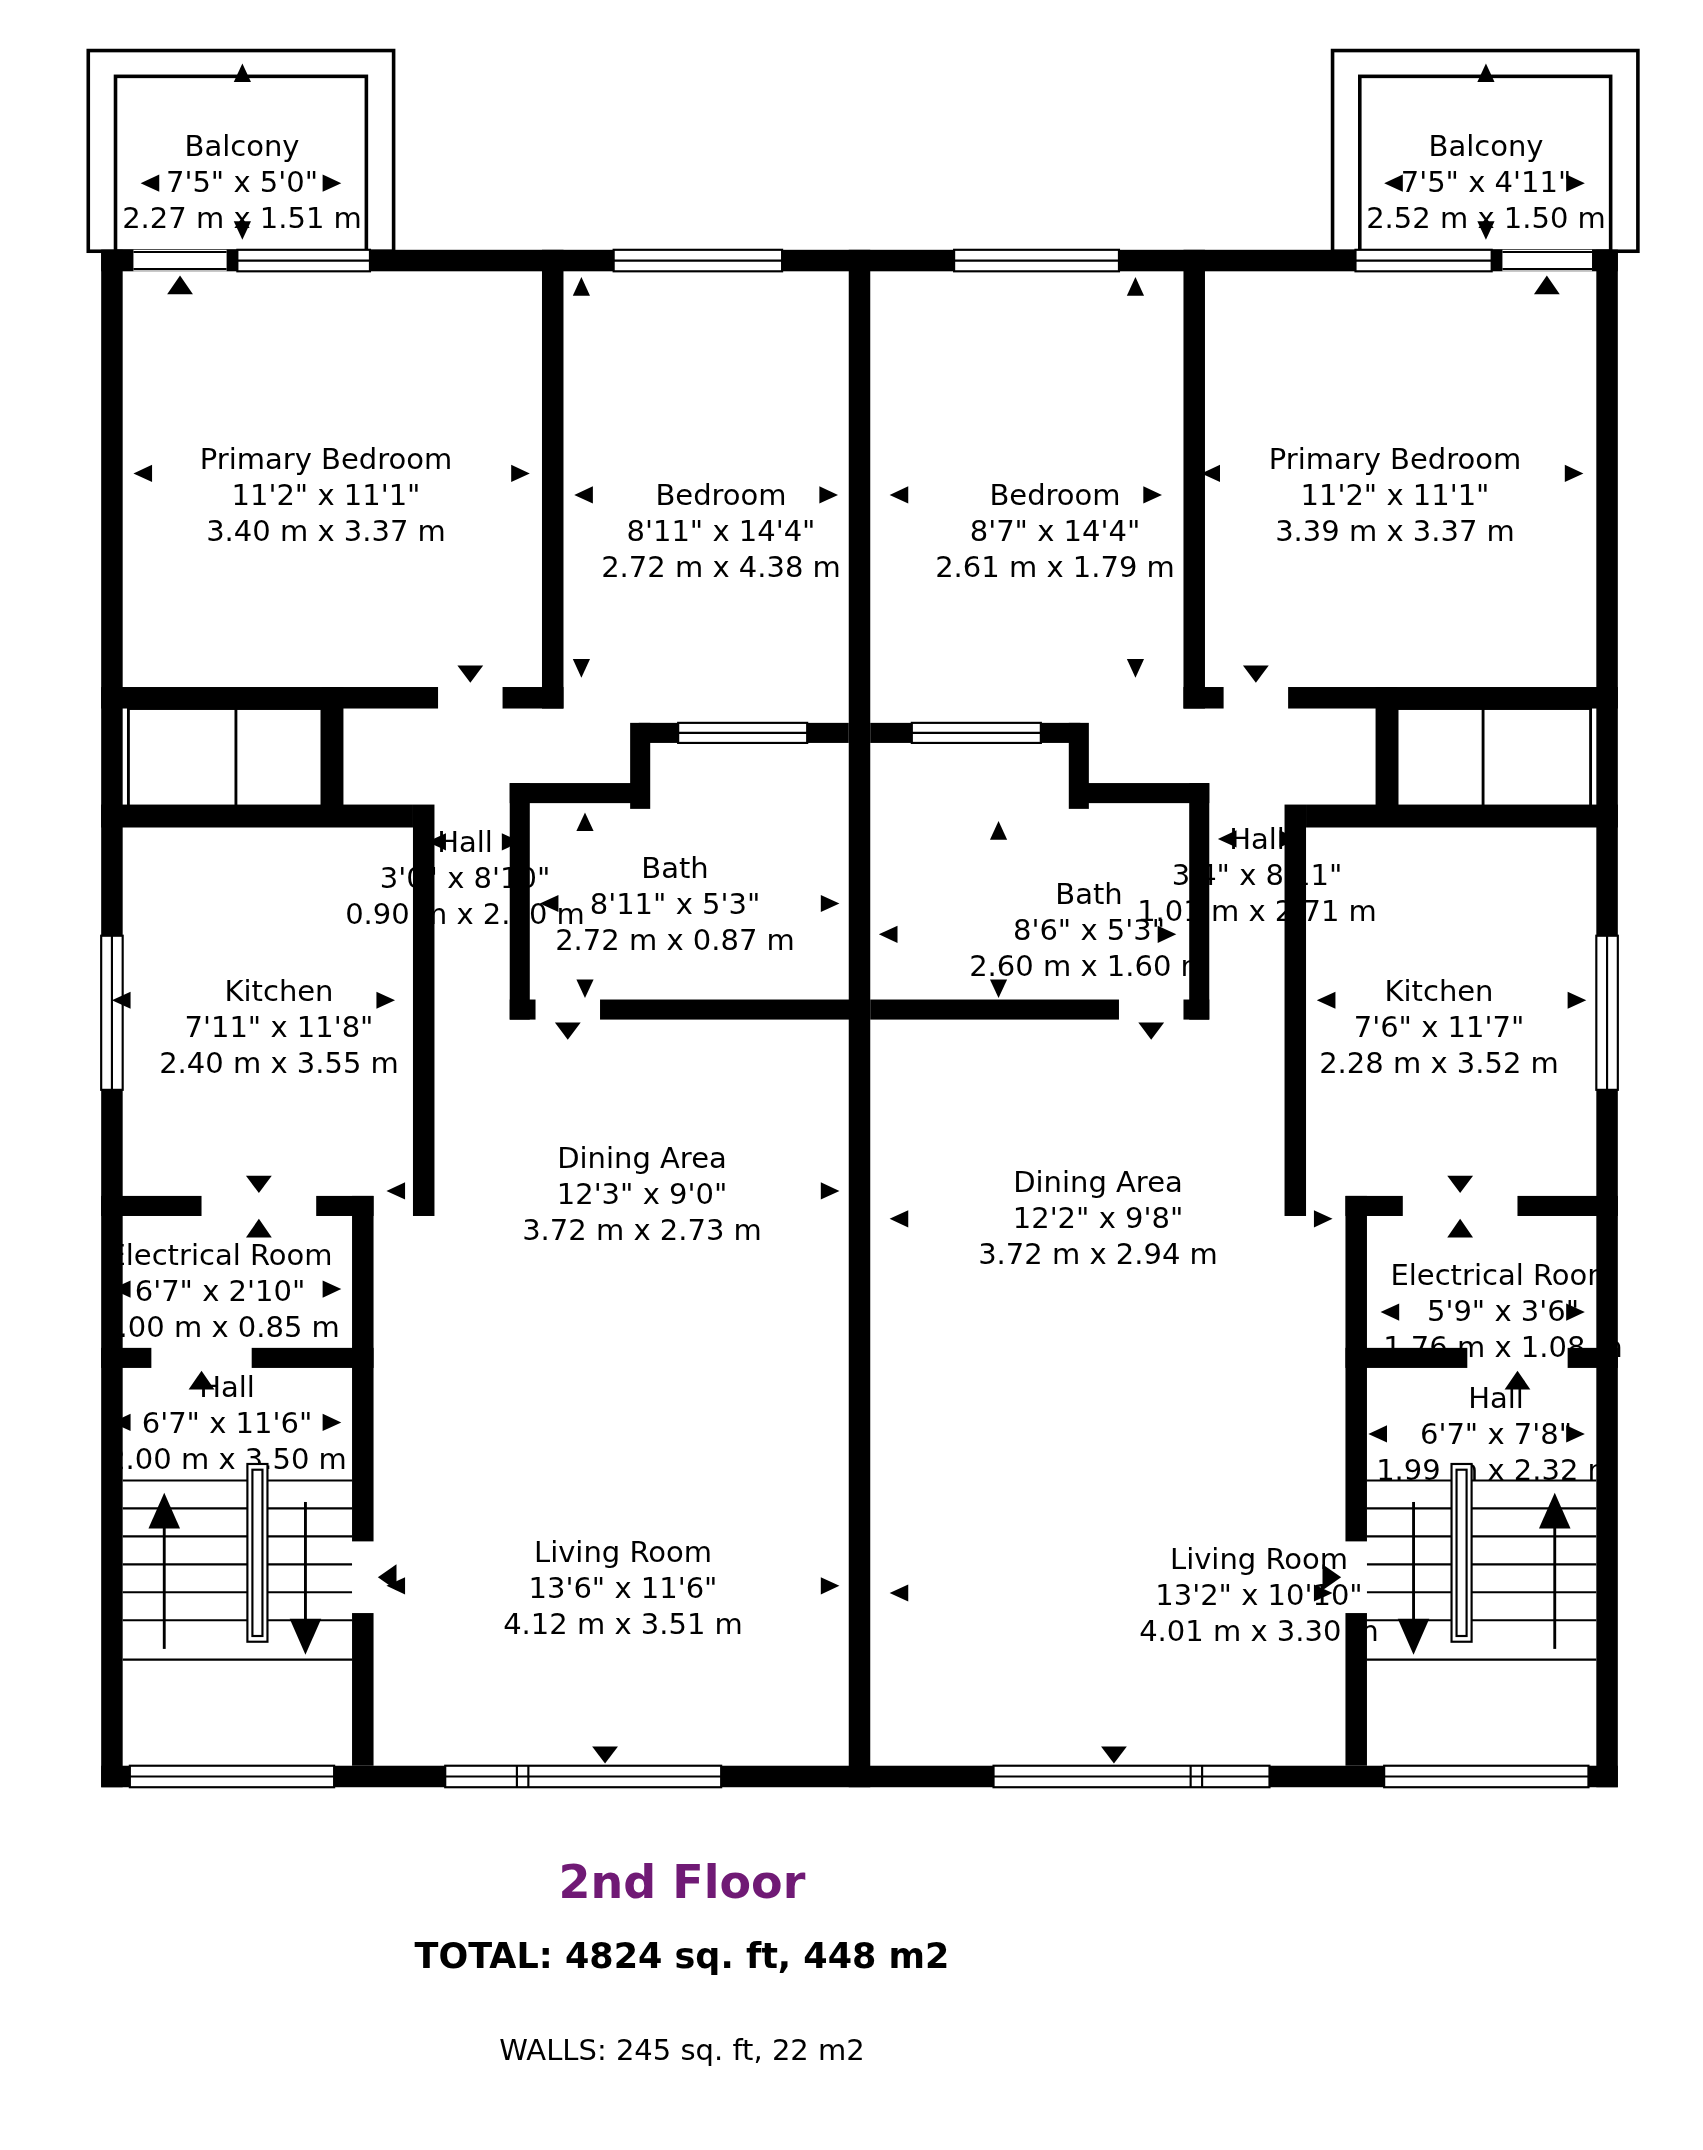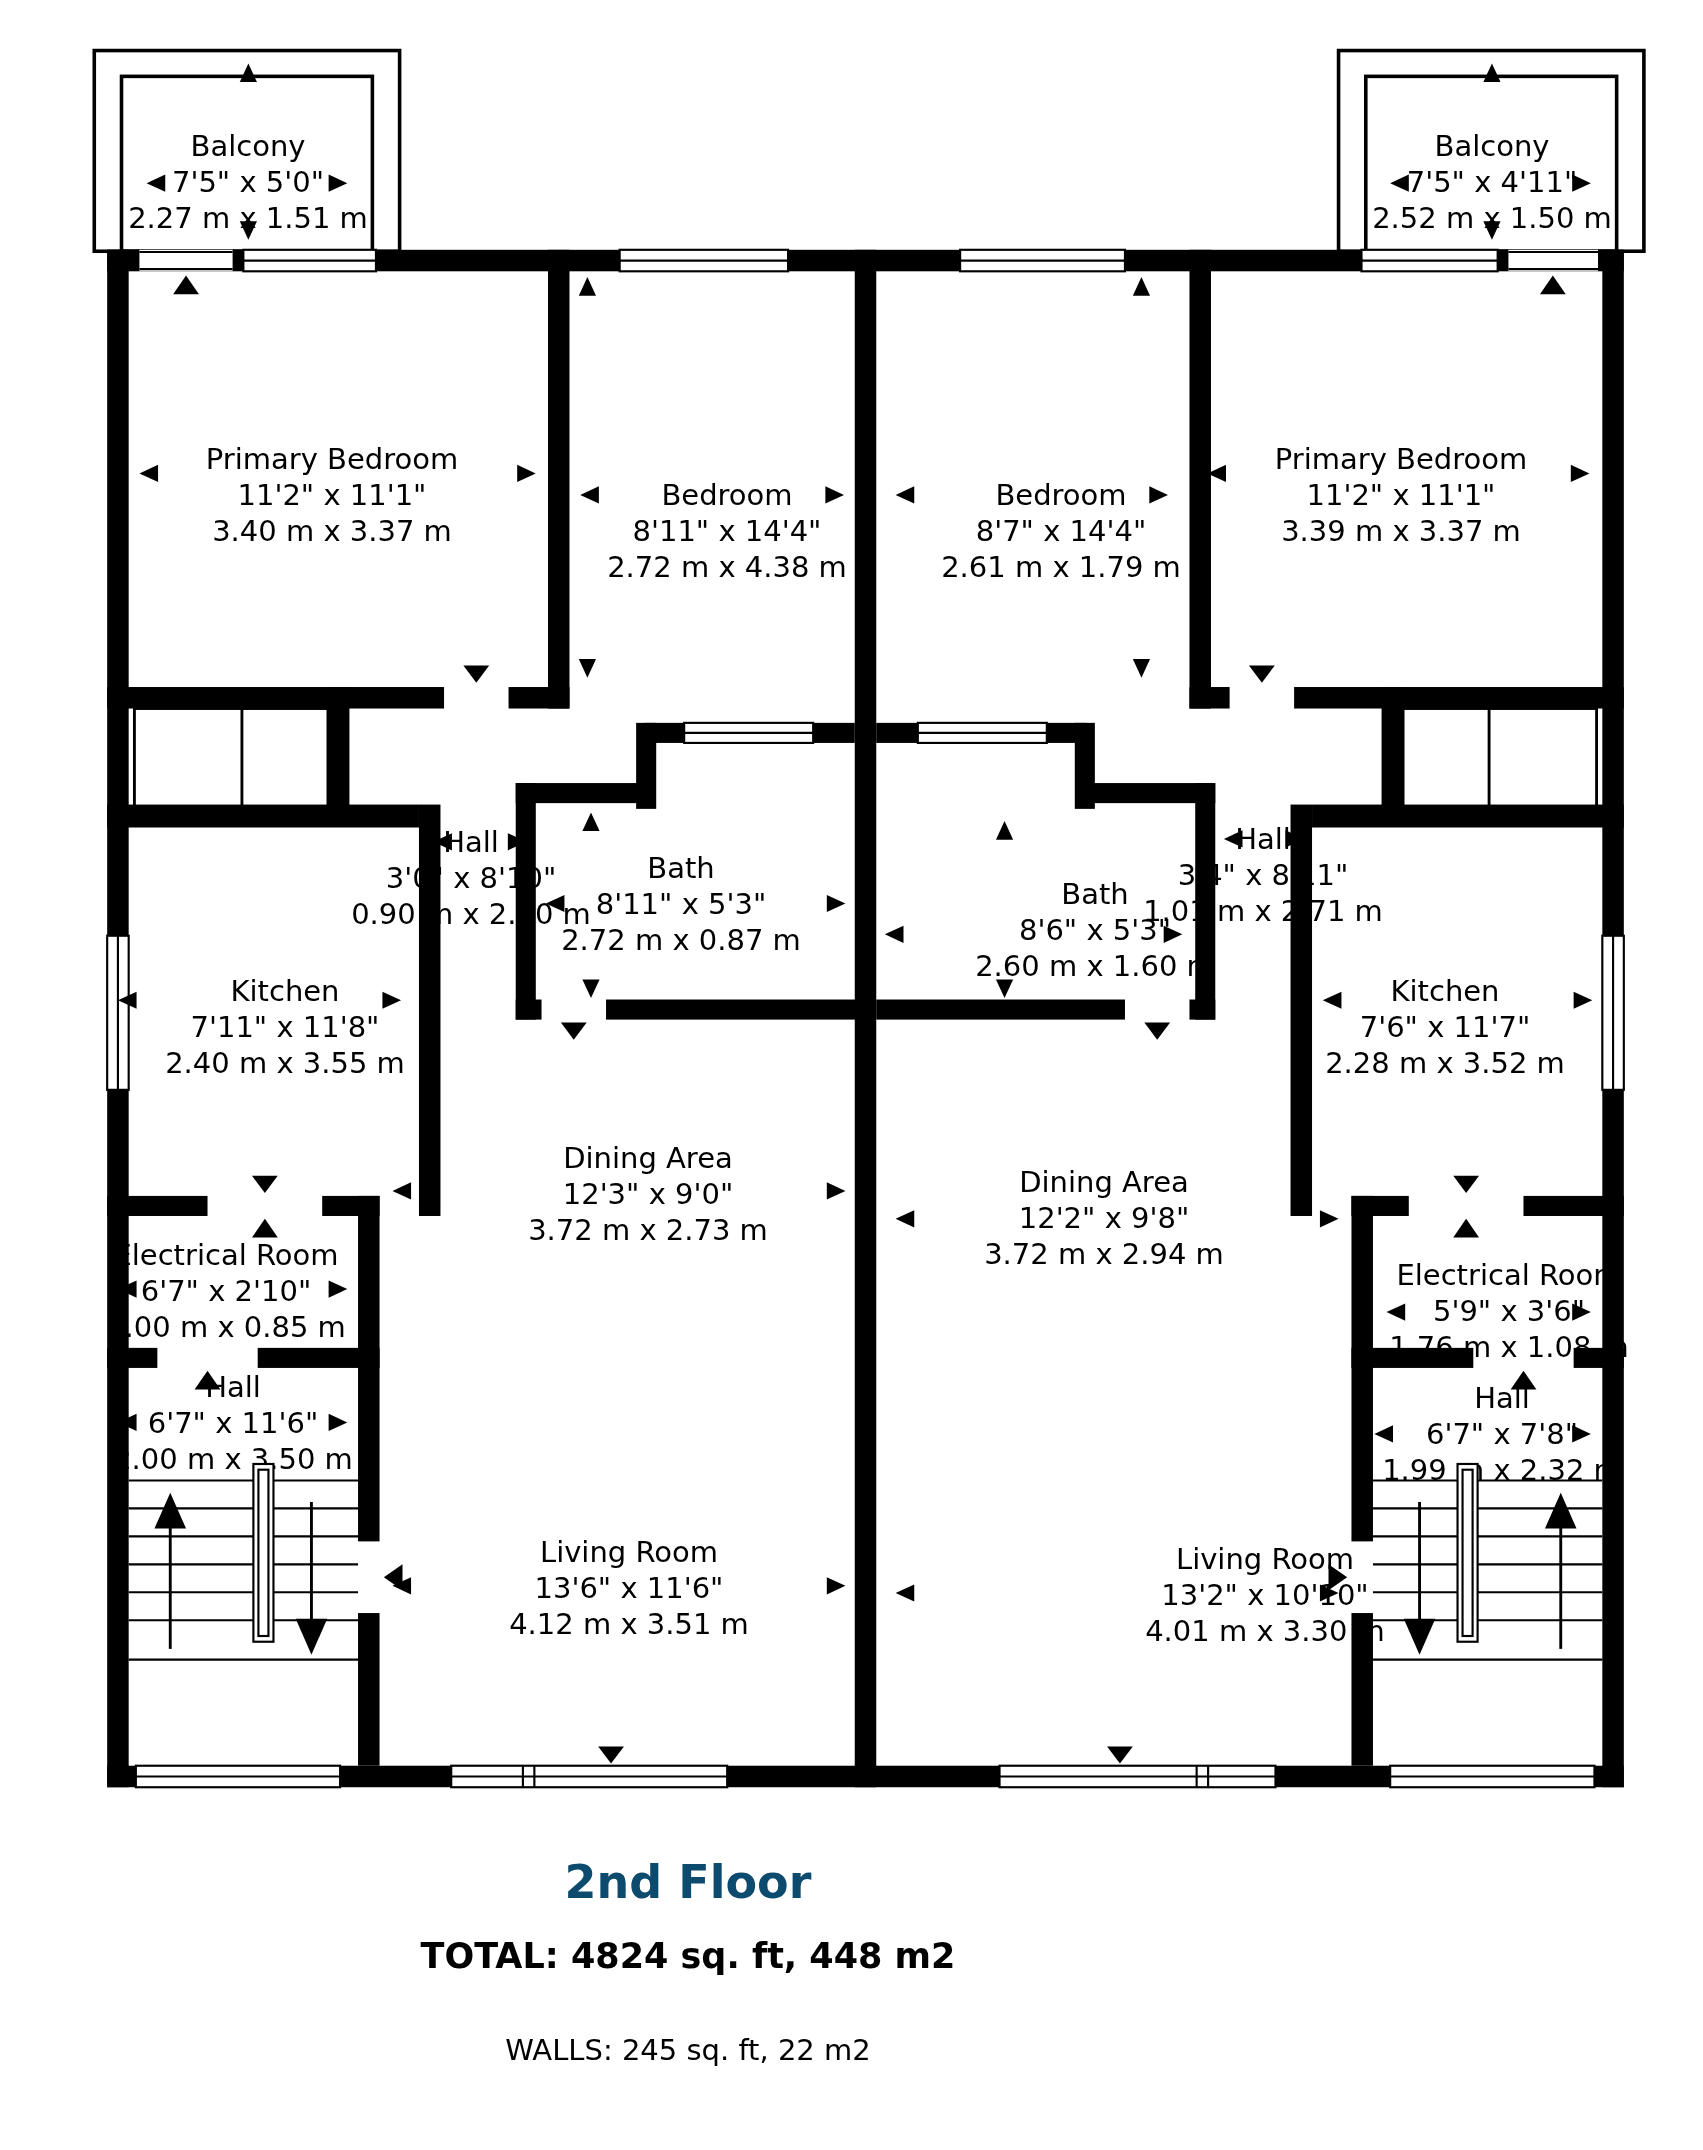--- a/index.html
+++ b/index.html
@@ -1,17 +1,17 @@
 <!DOCTYPE html>
 <html style="font-size:11.5px"><head>
 <meta charset="utf-8">
 <style>
   html,body{margin:0;padding:0;background:#fff;}
   body{width:1703px;height:2151px;position:relative;font-family:"DejaVu Sans","Liberation Sans",sans-serif;color:#000;}
-  .plan{position:absolute;left:14px;top:0;width:1348px;height:2151px;}
+  .plan{position:absolute;left:8px;top:0;width:1348px;height:2151px;}
   #plan-svg{position:absolute;left:0;top:0;z-index:3;pointer-events:none;}
   .room-label{position:absolute;transform:translateX(-50%);text-align:center;white-space:nowrap;
     font-size:29px;line-height:36px;z-index:2;}
   .footer-line{position:absolute;left:50%;transform:translateX(-50%);white-space:nowrap;z-index:4;text-align:center;}
   .floor-title{font-size:46px;font-weight:bold;}
   .summary-total{font-size:35px;font-weight:bold;}
   .summary-body{font-size:29px;}
   .disclaimer{font-size:18.6px;}
 </style>
 </head>
@@ -329,17 +329,17 @@
     <div>Living Room</div>
     <div>13'6" x 11'6"</div>
     <div>4.12 m x 3.51 m</div>
   </div>
   <div class="room-label" style="left:1251px;top:1541px">
     <div>Living Room</div>
     <div>13'2" x 10'10"</div>
     <div>4.01 m x 3.30 m</div>
   </div>
 
-  <div class="footer-line floor-title" id="floor-title" style="top: 1855px; color: #0c4a6e;">2nd Floor</div>
+  <div class="footer-line floor-title" id="floor-title" style="top: 1855px; color: #701a75;">2nd Floor</div>
   <div class="footer-line summary-total" style="top:1936px">TOTAL: 4824 sq. ft, 448 m2</div>
   <div class="footer-line summary-body" style="top:2033px">WALLS: 245 sq. ft, 22 m2</div>
 </div>
 
 
 </body></html>

